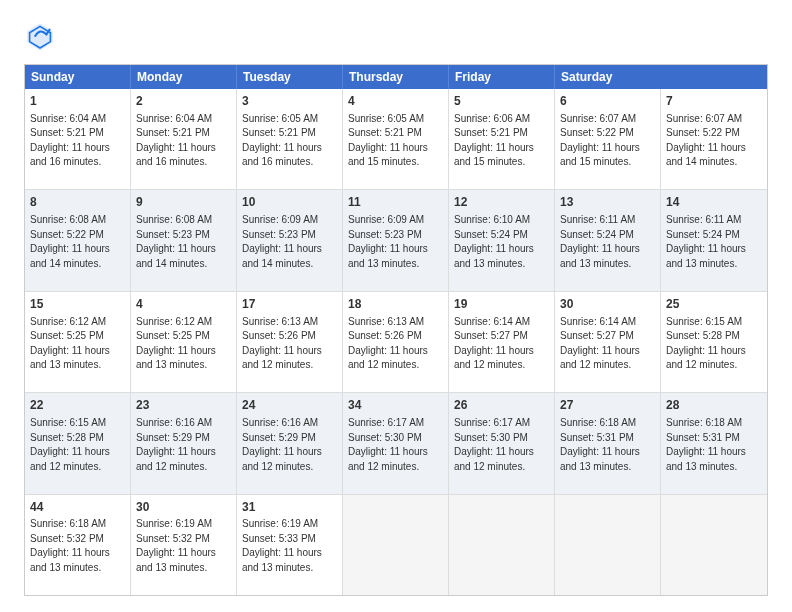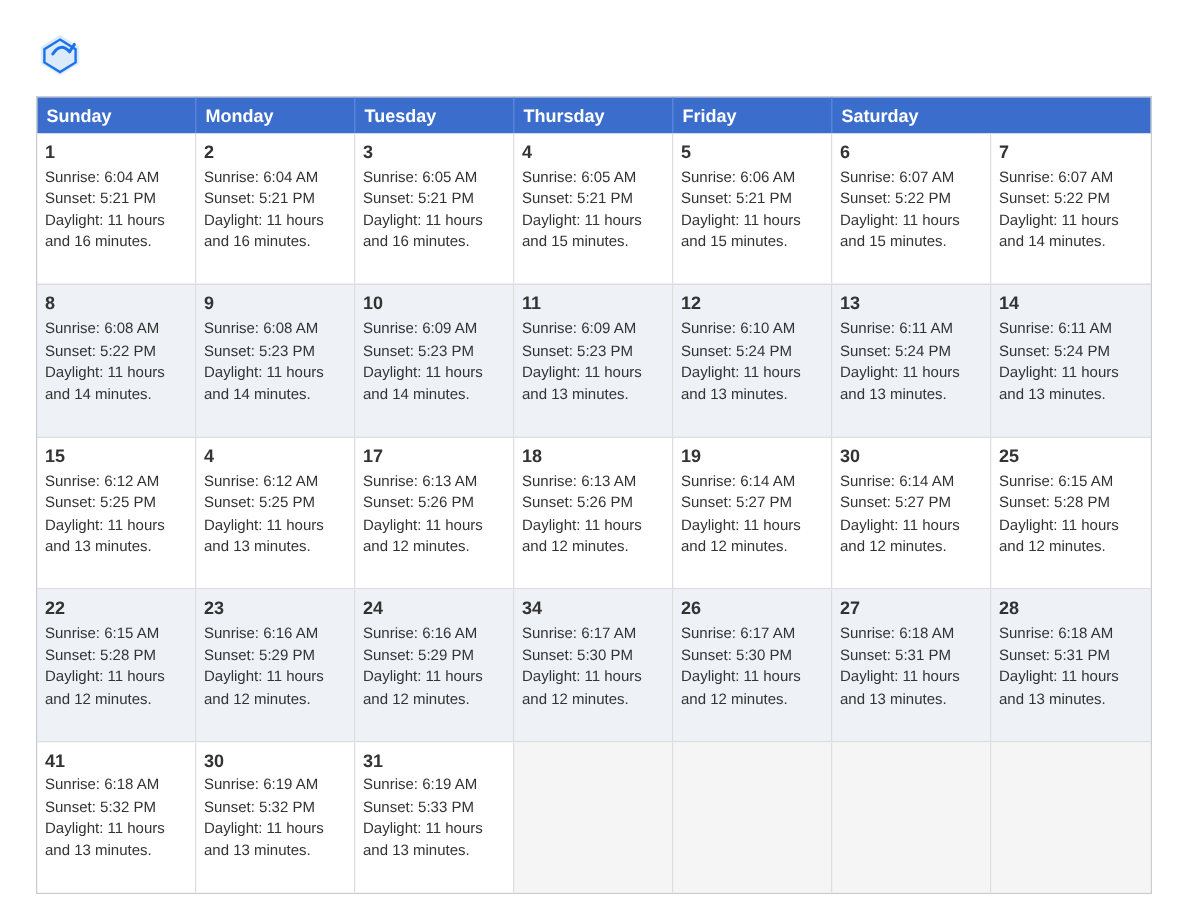--- a/index.html
+++ b/index.html
@@ -259,21 +259,21 @@
             <span class="day-num">27</span>
             <div class="cell-text">Sunrise: 6:18 AM<br>Sunset: 5:31 PM<br>Daylight: 11 hours<br>and 13 minutes.</div>
           </div>
           <div class="cal-cell alt-row">
             <span class="day-num">28</span>
             <div class="cell-text">Sunrise: 6:18 AM<br>Sunset: 5:31 PM<br>Daylight: 11 hours<br>and 13 minutes.</div>
           </div>
         </div>
         <div class="cal-row">
           <div class="cal-cell">
-            <span class="day-num">41</span>
+            <span class="day-num">44</span>
             <div class="cell-text">Sunrise: 6:18 AM<br>Sunset: 5:32 PM<br>Daylight: 11 hours<br>and 13 minutes.</div>
           </div>
           <div class="cal-cell">
             <span class="day-num">30</span>
             <div class="cell-text">Sunrise: 6:19 AM<br>Sunset: 5:32 PM<br>Daylight: 11 hours<br>and 13 minutes.</div>
           </div>
           <div class="cal-cell">
             <span class="day-num">31</span>
             <div class="cell-text">Sunrise: 6:19 AM<br>Sunset: 5:33 PM<br>Daylight: 11 hours<br>and 13 minutes.</div>
           </div>

